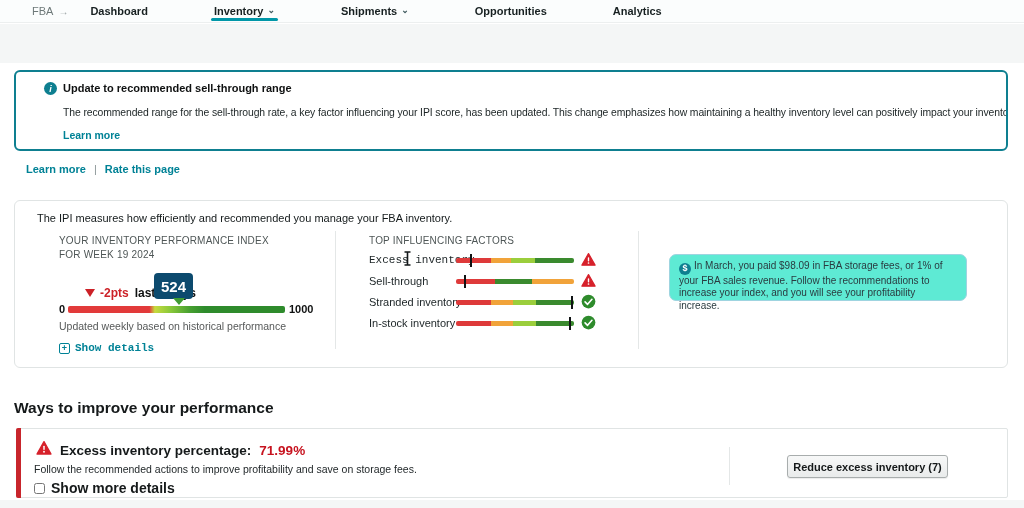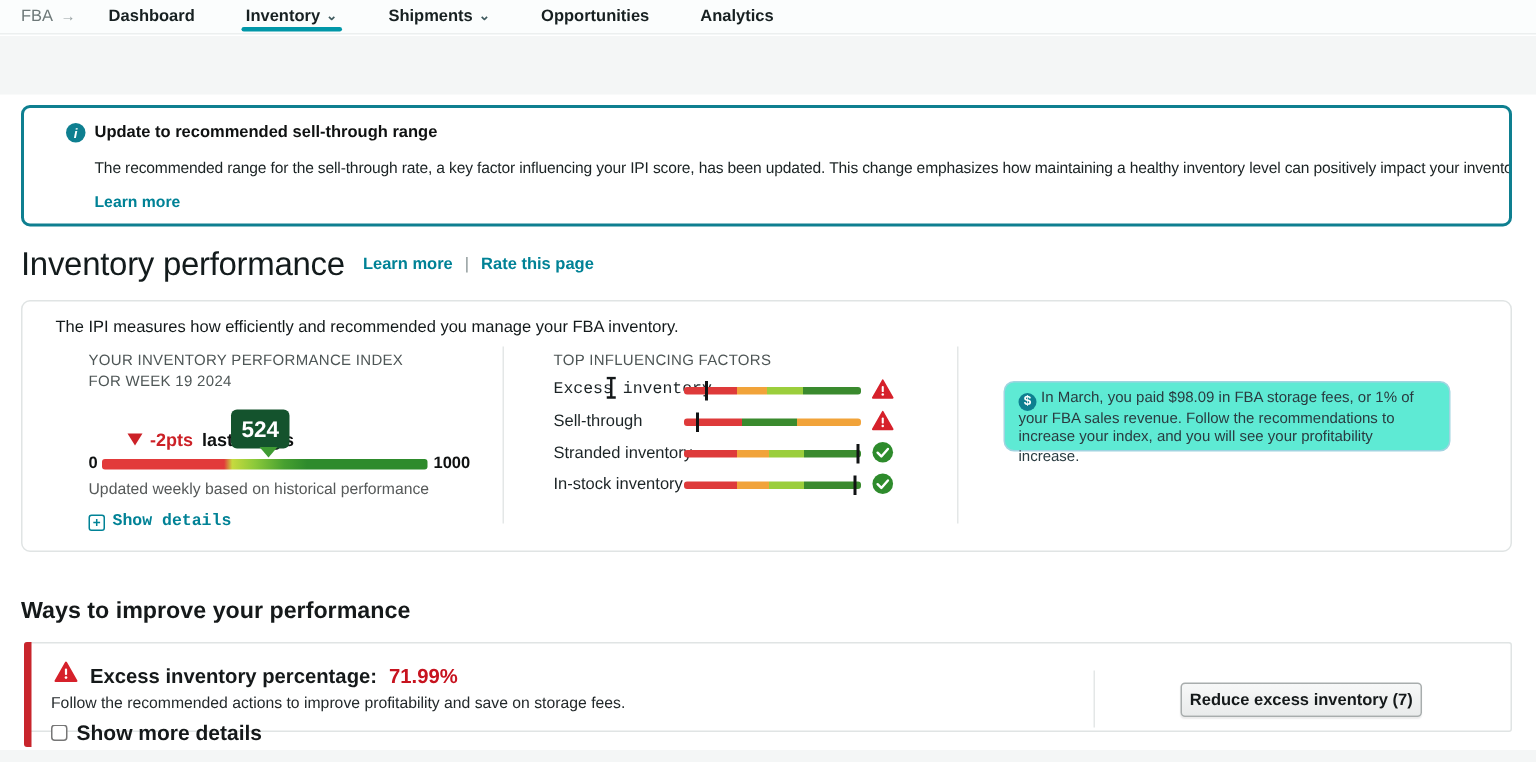--- a/index.html
+++ b/index.html
@@ -5,25 +5,25 @@
   * { margin:0; padding:0; box-sizing:border-box; }
   html,body { width:1024px; height:508px; overflow:hidden; }
   body {
     font-family:"Liberation Sans", sans-serif;
     background:#ffffff; color:#0f1111; position:relative;
   }
   
   .topnav {
     position:absolute; top:0; left:0; width:1024px; height:23px;
     background:#fbfdfd; border-bottom:1px solid #ecefef;
-    display:flex; align-items:center; padding-left:14px; font-size:11px;
+    display:flex; align-items:center; padding-left:32px; font-size:11px;
   }
   .brand { color:#6d7878; margin-right:5px; }
   .brand-arrow { color:#98a2a3; font-size:10px; margin-right:22px; }
-  .nav-items { display:flex; align-items:flex-end; height:100%; }
+  .nav-items { display:flex; align-items:flex-end; height:100%;gap:32px; }
   .nav-item {
     position:relative; display:flex; align-items:center; height:100%;
     font-weight:bold; color:#172021; margin-right:34px; cursor:pointer;
   }
   .nav-item .chev { font-size:9px; color:#3f5a5e; margin-left:4px; margin-top:-2px; }
   .nav-item.selected::after {
     content:""; position:absolute; left:-3px; right:-3px; bottom:1px; height:3px;
     background:#0097a8; border-radius:2px;
   }
   .grayband { position:absolute; top:24px; left:0; width:1024px; height:39px; background:#f4f6f6; }
@@ -59,21 +59,21 @@
   .col-title { font-size:10px; color:#4e5656; letter-spacing:.2px; }
   .index-title { position:absolute; left:44px; top:34px; }
   .index-week  { position:absolute; left:44px; top:48px; }
   .delta-row { position:absolute; left:70px; top:85px; display:flex; align-items:center; font-size:12px; }
   .tri-down { width:0; height:0; border-left:5px solid transparent; border-right:5px solid transparent;
               border-top:8px solid #cc2127; margin-right:5px; }
   .delta-val { color:#cc2127; font-weight:bold; margin-right:6px; }
   .delta-period { color:#0f1111; font-weight:bold; }
   .score-badge {
     position:absolute; left:139px; top:72px; min-width:39px; height:26px; padding:0 6px;
-    background:#14532d; border-radius:4px; color:#fff; font-size:15px; font-weight:bold;
+    background:#0c4a6e; border-radius:4px; color:#fff; font-size:15px; font-weight:bold;
     display:flex; align-items:center; justify-content:center;
   }
   .score-pointer {
     position:absolute; left:158px; top:97px; width:0; height:0;
     border-left:6px solid transparent; border-right:6px solid transparent;
     border-top:7px solid #3f9b33;
   }
   .scale-min  { position:absolute; left:44px; top:102px; font-size:11px; font-weight:bold; }
   .scale-max  { position:absolute; left:274px; top:102px; font-size:11px; font-weight:bold; }
   .scale-bar  { position:absolute; left:53px; top:105px; width:217px; height:7px; border-radius:2px; }
@@ -99,21 +99,21 @@
   }
   .dollar-icon {
     display:inline-flex; width:12px; height:12px; border-radius:50%; background:#0e7f90;
     color:#fff; font-size:9px; font-weight:bold; align-items:center; justify-content:center;
     vertical-align:-2px; margin-right:3px;
   }
 
   
   .improve-title { position:absolute; left:14px; top:399px; font-size:15.5px; font-weight:bold; color:#15191a; }
   .alert-card {
-    position:absolute; left:16px; top:428px; width:992px; height:60px;
+    position:absolute; left:16px; top:428px; width:992px; height:70px;
     background:#fff; border:1px solid #e0e4e4; border-radius:2px;
   }
   .alert-stripe { position:absolute; left:-1px; top:-1px; width:5px; height:70px; background:#c8252c;
                   border-radius:2px 0 0 2px; }
   .alert-head { position:absolute; left:19px; top:11px; display:flex; align-items:center; }
   .warn-svg { margin-right:8px; }
   .alert-title { font-size:13.5px; font-weight:bold; color:#15191a; margin-right:8px; }
   .alert-value { font-size:13.5px; font-weight:bold; color:#c7131f; }
   .alert-body { position:absolute; left:17px; top:34px; font-size:10.5px; color:#23292b; }
   .alert-check { position:absolute; left:17px; top:51px; display:flex; align-items:center; cursor:pointer; }
@@ -163,21 +163,20 @@
 <div class="bottomband"></div>
 
 <section class="banner">
   <span class="info-icon">i</span>
   <div class="banner-title">Update to recommended sell-through range</div>
   <div class="banner-body">The recommended range for the sell-through rate, a key factor influencing your IPI score, has been updated. This change emphasizes how maintaining a healthy inventory level can positively impact your inventory performance.</div>
   <a class="banner-link">Learn more</a>
 </section>
 
 <div class="page-head">
-  <h1 class="page-title">Inventory performance</h1>
   <a class="head-link">Learn more</a>
   <span class="head-sep">|</span>
   <a class="head-link rate">Rate this page</a>
 </div>
 
 <section class="ipi-card">
   <p class="ipi-intro">The IPI measures how efficiently and recommended you manage your FBA inventory.</p>
 
   <div class="col-title index-title">YOUR INVENTORY PERFORMANCE INDEX</div>
   <div class="col-title index-week">FOR WEEK 19 2024</div>

